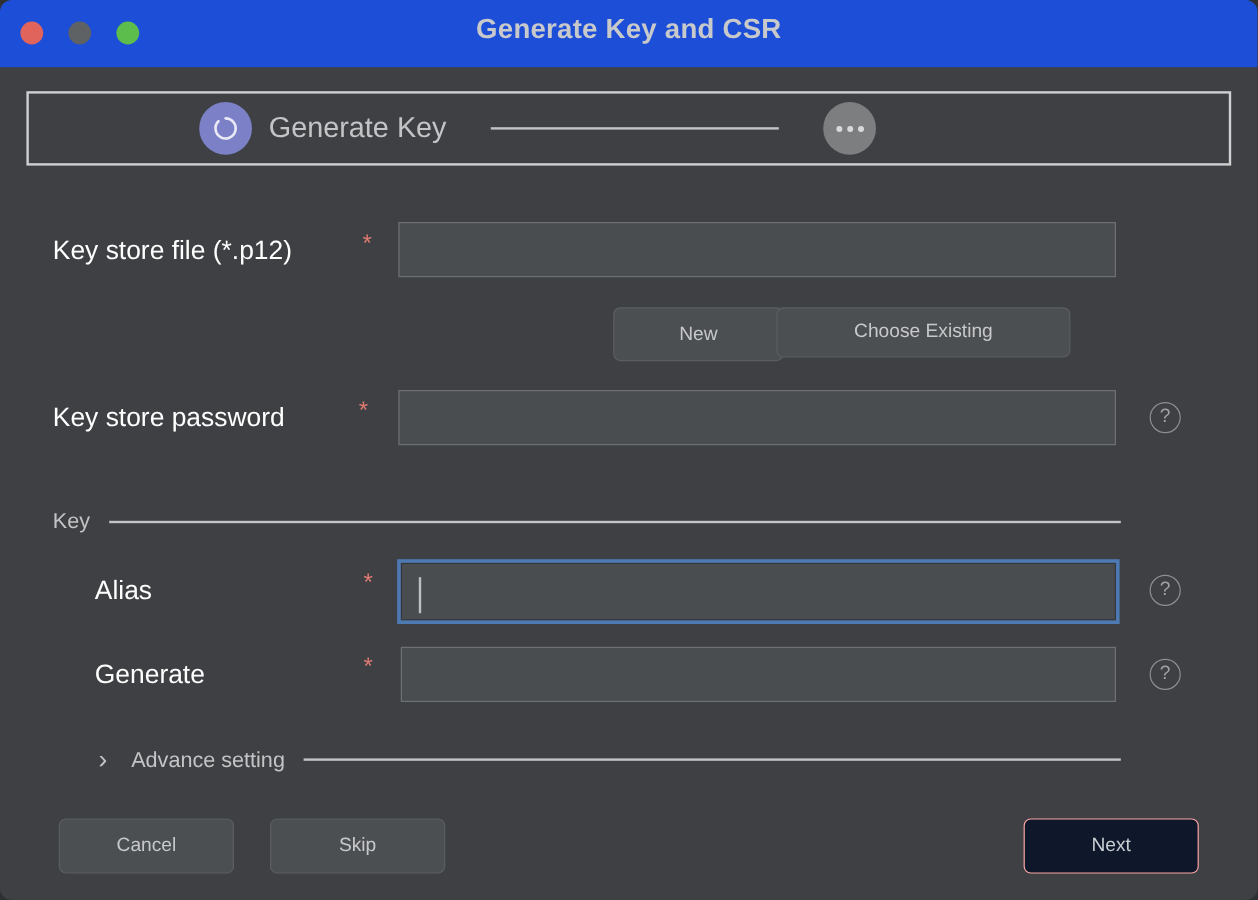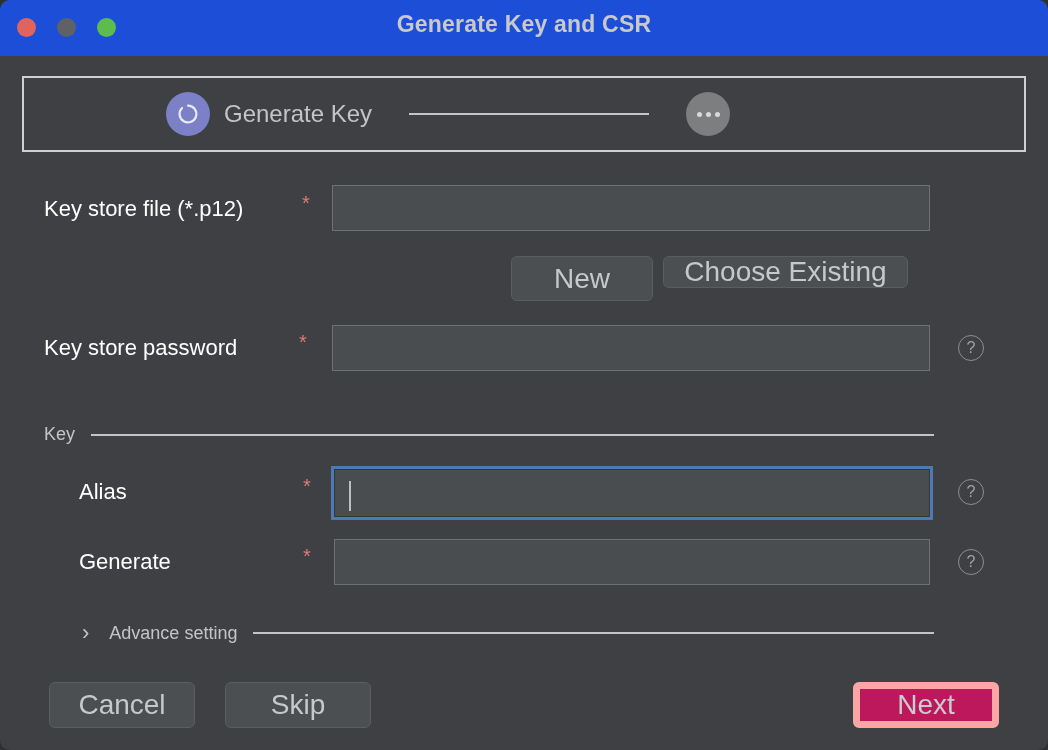--- a/index.html
+++ b/index.html
@@ -50,21 +50,21 @@
     color: #c8c9ca;
     letter-spacing: 0.2px;
   }
 
   
   #stepper {
     position: absolute;
     left: 22px;
     top: 76px;
     width: 1004px;
-    height: 76px;
+    height: 62px;
     border: 2px solid #cfd0d1;
     box-sizing: border-box;
     background: #3e4043;
     display: flex;
     align-items: center;
     gap: 13px;
   }
   .step {
     display: flex;
     align-items: center;
@@ -153,30 +153,30 @@
     text-align: center;
     box-sizing: border-box;
   }
 
   .btn {
     position: absolute;
     background: #4c4f52;
     border: 1px solid #5b5e61;
     border-radius: 6px;
     color: #c7c8c9;
-    font-size: 28px;
+    font-size: 16px;
     font-family: "Liberation Sans", sans-serif;
     display: flex;
     align-items: center;
     justify-content: center;
     box-sizing: border-box;
   }
   .btn.primary {
-    background: #be185d;
-    border: 7px solid #fca5a5;
+    background: #0f172a;
+    border: 1px solid #fca5a5;
     color: #c8cdd2;
   }
 
   
   .section-head {
     position: absolute;
     display: flex;
     align-items: center;
     gap: 16px;
   }
@@ -232,21 +232,21 @@
 
   <div id="form">
 
     <div class="row" style="left:44px; top:44px;">
       <span class="field-label">Key store file (*.p12)</span>
       <span class="req" style="left:258px; top:-4px;">*</span>
     </div>
     <div class="textfield" style="left:332px; top:33px; width:598px; height:46px;"></div>
 
     <div class="btn" style="left:511px; top:104px; width:142px; height:45px;">New</div>
-    <div class="btn" style="left:663px; top:104px; width:245px; height:32px;">Choose Existing</div>
+    <div class="btn" style="left:647px; top:104px; width:245px; height:42px;">Choose Existing</div>
 
     <div class="row" style="left:44px; top:183px;align-items:flex-end;">
       <span class="field-label">Key store password</span>
       <span class="req" style="left:255px; top:-4px;">*</span>
     </div>
     <div class="textfield" style="left:332px; top:173px; width:598px; height:46px;"></div>
     <div class="helpicon" style="left:958px; top:183px;">?</div>
 
     <div class="section-head" style="left:44px; top:272px; width:890px;">
       <span class="section-title">Key</span>

